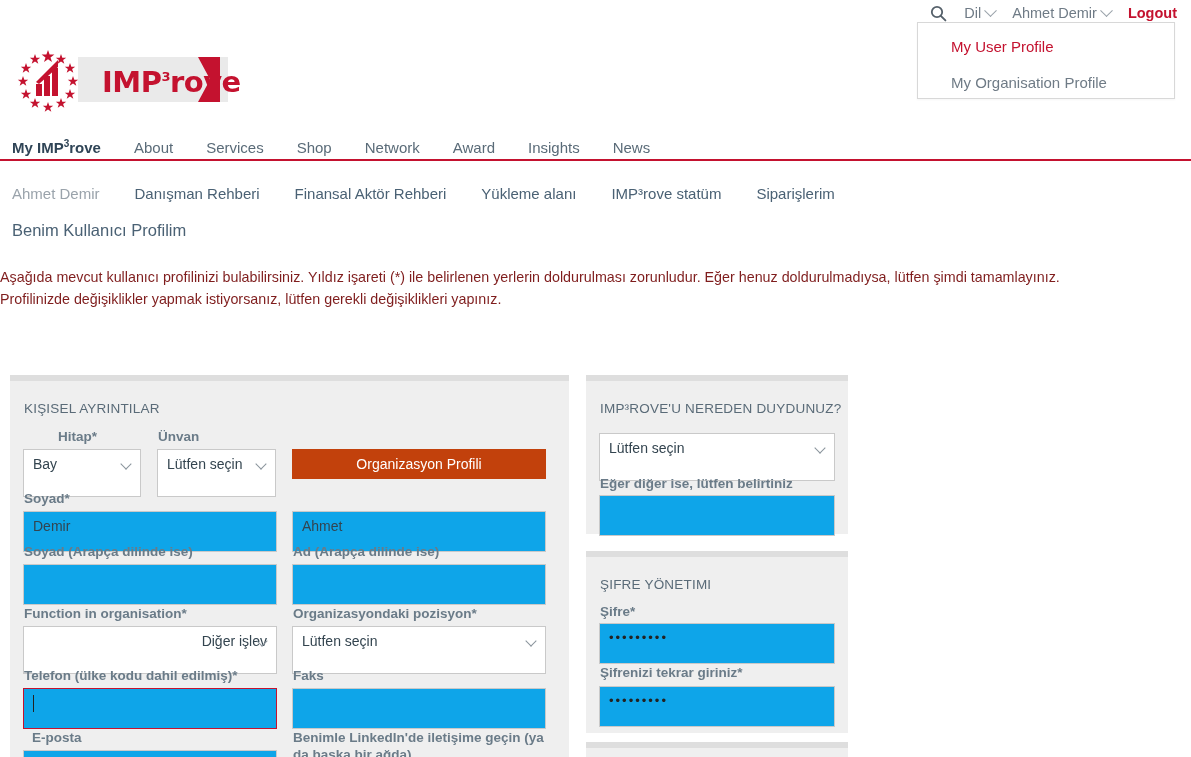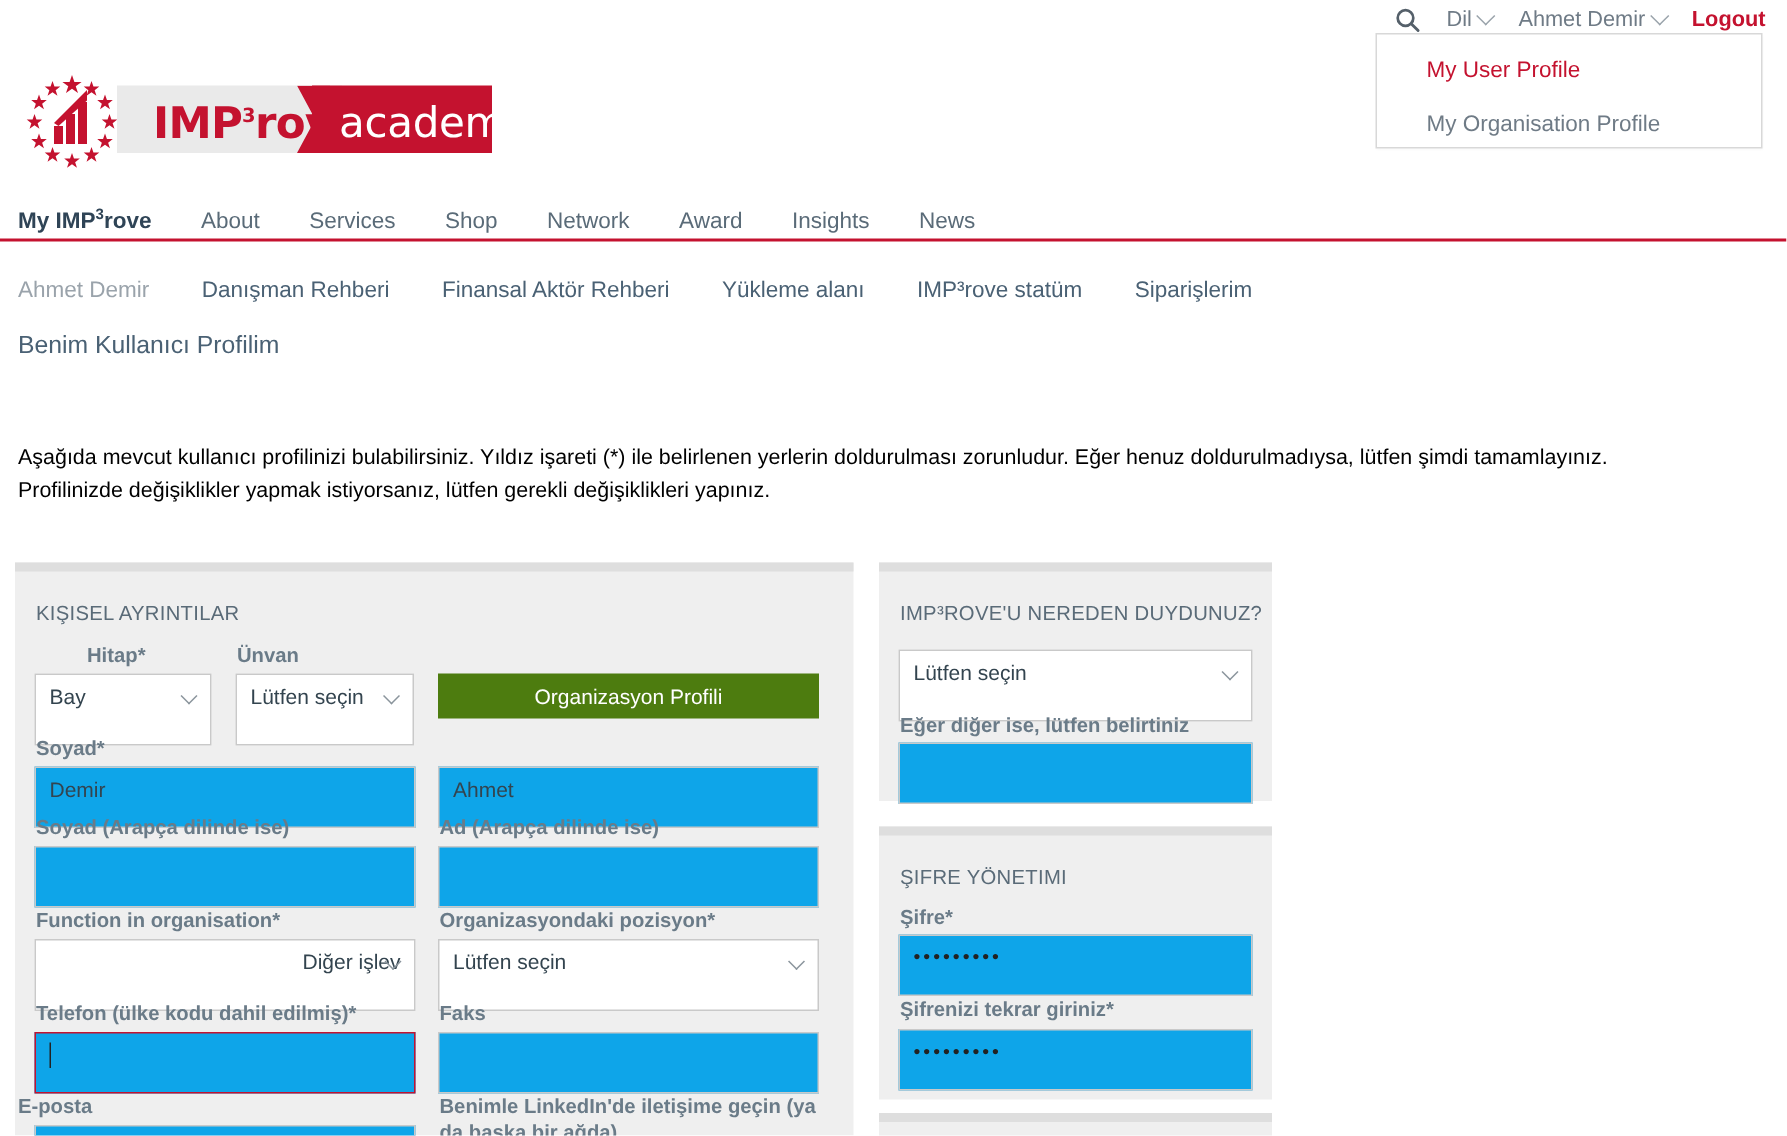--- a/index.html
+++ b/index.html
@@ -101,22 +101,22 @@
     white-space:nowrap;
   }
   .subnav a.current { color:#9aa3ab; }
 
   
   .page-title {
     position:absolute; left:12px; top:221px;
     font-size:16.5px; color:#4a6174; font-weight:normal;
   }
   .intro {
-    position:absolute; left:12px; top:266px; width:1075px;
-    font-size:14.3px; line-height:22px; color:#000000;margin-top:28px;
+    position:absolute; left:0; top:266px; width:1075px;
+    font-size:14.3px; line-height:22px; color:#7f1d1d;
   }
 
   
   .panel { position:absolute; background:#efefef; }
   .panel::before {
     content:""; position:absolute; left:0; top:0; right:0; height:6px;
     background:#dedede;
   }
   #panel-personal { left:10px;  top:375px; width:559px; height:382px; }
   #panel-heard    { left:586px; top:375px; width:262px; height:159px; }
@@ -154,21 +154,21 @@
   }
   .sel .chev {
     position:absolute; right:10px; top:10px;
     width:8px; height:8px;
     border-right:1.5px solid #8a949c; border-bottom:1.5px solid #8a949c;
     transform:rotate(45deg);
   }
 
   .btn-org {
     position:absolute; left:292px; top:449px; width:254px; height:30px;
-    background:#4d7c0f; color:#fff; font-size:14px;
+    background:#c2410c; color:#fff; font-size:14px;
     display:flex; align-items:center; justify-content:center;
     border:none; cursor:pointer;
     font-family:"Liberation Sans", sans-serif;
   }
 </style>
 </head>
 <body>
 
 <div class="utilbar">
   <div class="util-item search-ico">
@@ -213,23 +213,20 @@
       <rect x="24" y="38" width="6" height="12"></rect>
       <rect x="32" y="30" width="6" height="20"></rect>
       <rect x="40" y="22" width="6" height="28"></rect>
       <polygon points="24,36 46,14 46,21 27,38"></polygon>
     </g>
   </svg>
   <div class="logo-imp">
     <div class="logo-imp-txt"><span>IMP</span><sup>3</sup><span>rove</span></div>
   </div>
   <div class="logo-notch"></div>
-  <div class="logo-acad">
-    <div class="logo-acad-txt">academy</div>
-  </div>
 </div>
 
 <nav class="mainnav">
   <a href="#" class="active"><span>My IMP</span><sup>3</sup><span>rove</span></a>
   <a href="#">About</a>
   <a href="#">Services</a>
   <a href="#">Shop</a>
   <a href="#">Network</a>
   <a href="#">Award</a>
   <a href="#">Insights</a>
@@ -290,21 +287,21 @@
   <span>Lütfen seçin</span>
   <span class="chev"></span>
 </div>
 
 <div class="fld-label" style="left:24px; top:667px;">Telefon (ülke kodu dahil edilmiş)*</div>
 <div class="inp err caret-on" style="left:23px; top:688px; width:254px;"></div>
 
 <div class="fld-label" style="left:293px; top:667px;">Faks</div>
 <div class="inp" style="left:292px; top:688px; width:254px;"></div>
 
-<div class="fld-label" style="left:12px; top:729px;text-align:center;">E-posta</div>
+<div class="fld-label" style="left:32px; top:729px;text-align:center;">E-posta</div>
 <div class="inp" style="left:23px; top:750px; width:254px;"></div>
 
 <div class="fld-label wrap" style="left:293px; top:729px; width:258px;">Benimle LinkedIn'de iletişime geçin (ya da baska bir ağda)</div>
 
 <div class="panel" id="panel-heard"></div>
 <div class="section-title" style="left:600px; top:401px;">IMP³ROVE'U NEREDEN DUYDUNUZ?</div>
 <div class="sel" style="left:599px; top:433px; width:236px;">
   <span>Lütfen seçin</span>
   <span class="chev"></span>
 </div>

